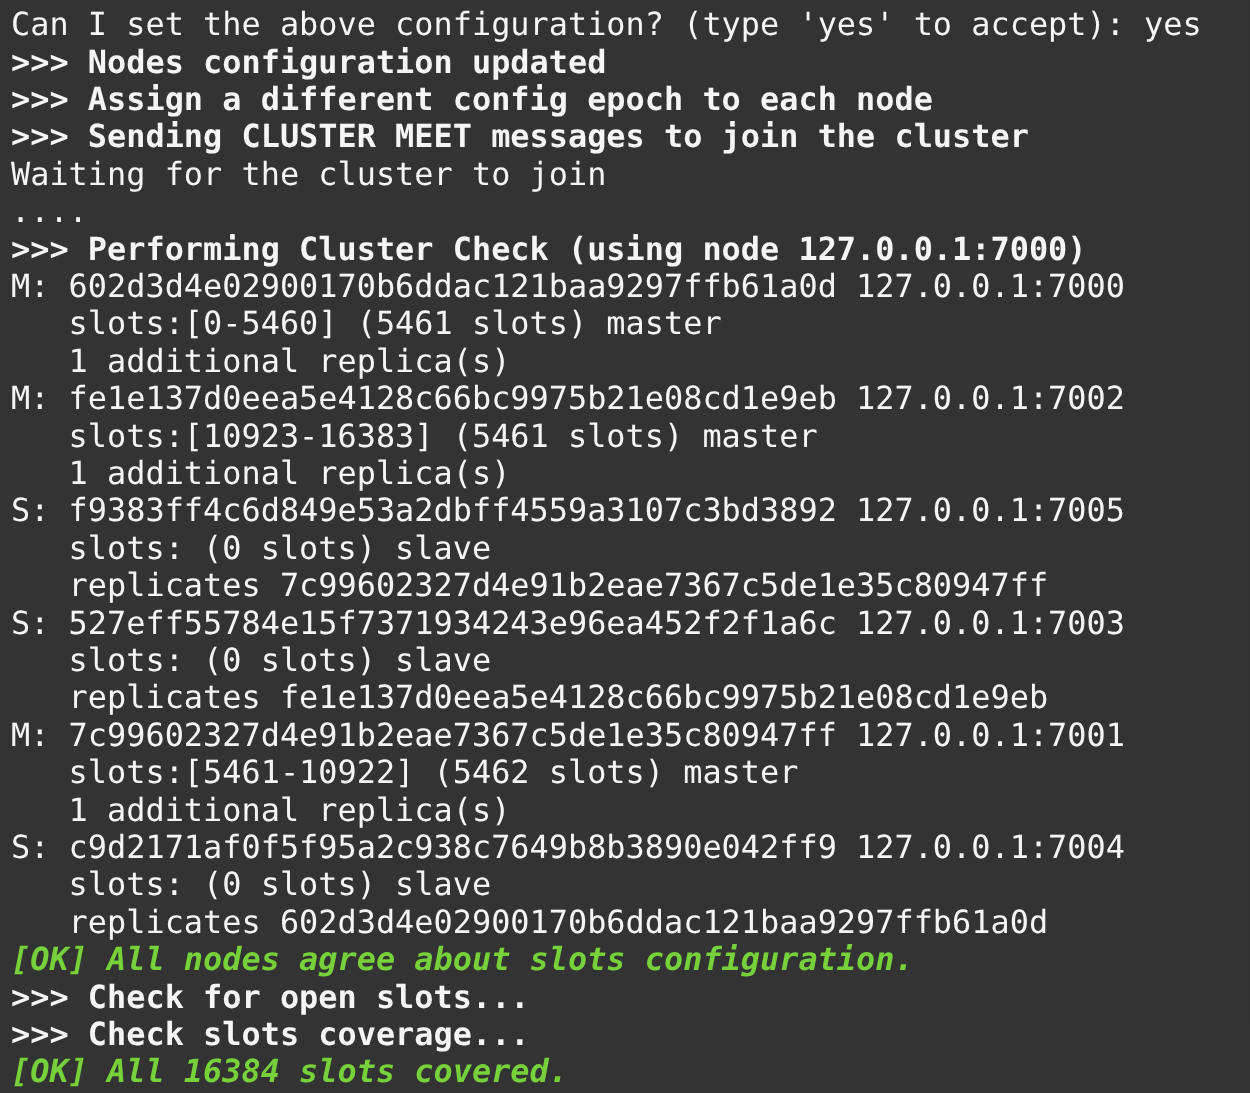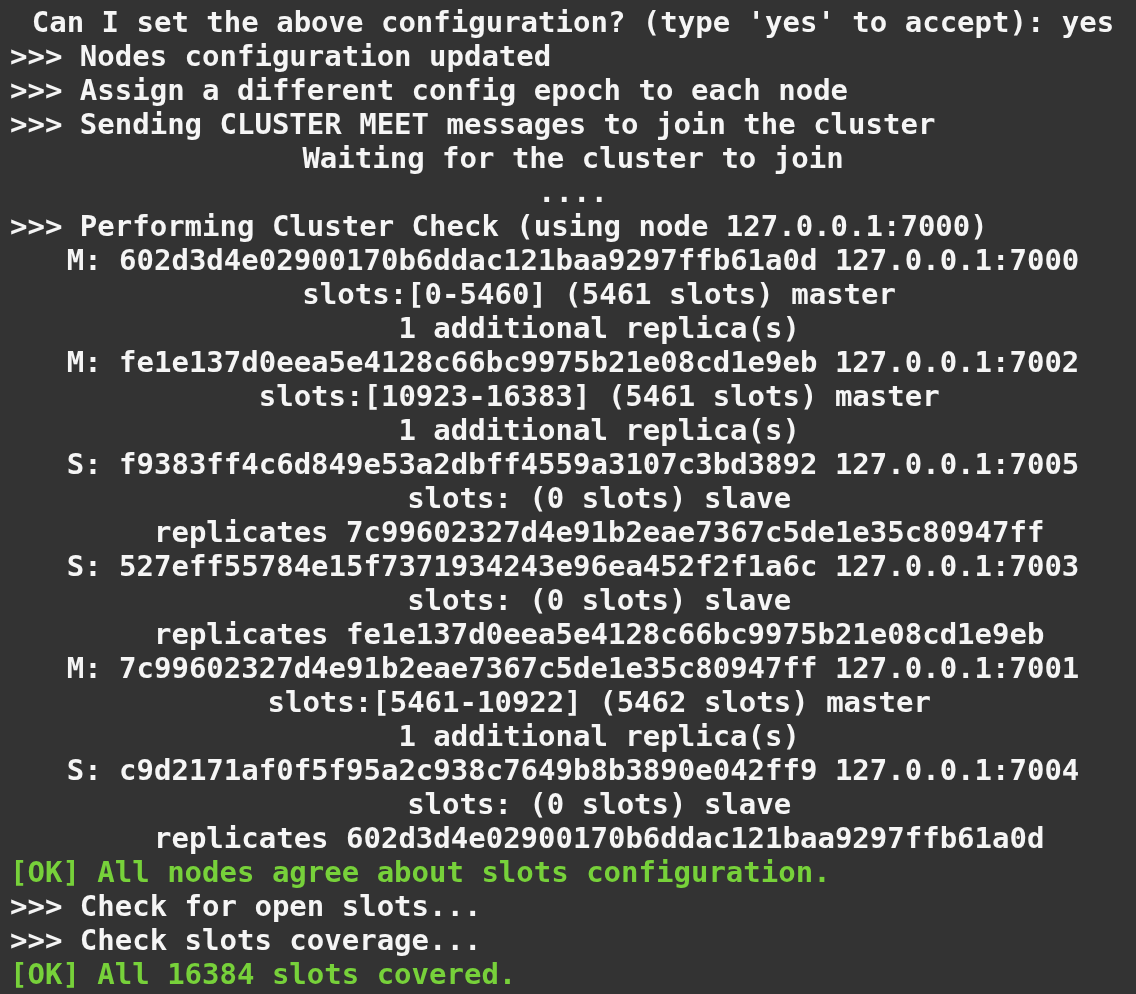--- a/index.html
+++ b/index.html
@@ -31,20 +31,20 @@
   .tline {
     display: block;
     height: 34px;
     line-height: 34px;
     white-space: pre;
     padding-left: 10px;
     font-size: 29px;
     font-family: "DejaVu Sans Mono", "Liberation Mono", monospace;
   }
   .w-bold   { font-weight: bold; }
-  .w-normal { font-weight: bold; text-align: center; }
+  .w-normal { font-weight: normal; }
   .c-white  { color: #f5f5f5; }
-  .c-green  { color: #77d13a; }
+  .c-green  { color: #77d13a; font-style: italic; }
 </style>
 </head>
 <body>
 
 <div id="terminal" style="background: rgb(51, 51, 51); color: rgb(245, 245, 245);"><span class="tline c-white w-normal">Can I set the above configuration? (type 'yes' to accept): yes</span><span class="tline c-white w-bold">&gt;&gt;&gt; Nodes configuration updated</span><span class="tline c-white w-bold">&gt;&gt;&gt; Assign a different config epoch to each node</span><span class="tline c-white w-bold">&gt;&gt;&gt; Sending CLUSTER MEET messages to join the cluster</span><span class="tline c-white w-normal">Waiting for the cluster to join</span><span class="tline c-white w-normal">....</span><span class="tline c-white w-bold">&gt;&gt;&gt; Performing Cluster Check (using node 127.0.0.1:7000)</span><span class="tline c-white w-normal">M: 602d3d4e02900170b6ddac121baa9297ffb61a0d 127.0.0.1:7000</span><span class="tline c-white w-normal">   slots:[0-5460] (5461 slots) master</span><span class="tline c-white w-normal">   1 additional replica(s)</span><span class="tline c-white w-normal">M: fe1e137d0eea5e4128c66bc9975b21e08cd1e9eb 127.0.0.1:7002</span><span class="tline c-white w-normal">   slots:[10923-16383] (5461 slots) master</span><span class="tline c-white w-normal">   1 additional replica(s)</span><span class="tline c-white w-normal">S: f9383ff4c6d849e53a2dbff4559a3107c3bd3892 127.0.0.1:7005</span><span class="tline c-white w-normal">   slots: (0 slots) slave</span><span class="tline c-white w-normal">   replicates 7c99602327d4e91b2eae7367c5de1e35c80947ff</span><span class="tline c-white w-normal">S: 527eff55784e15f7371934243e96ea452f2f1a6c 127.0.0.1:7003</span><span class="tline c-white w-normal">   slots: (0 slots) slave</span><span class="tline c-white w-normal">   replicates fe1e137d0eea5e4128c66bc9975b21e08cd1e9eb</span><span class="tline c-white w-normal">M: 7c99602327d4e91b2eae7367c5de1e35c80947ff 127.0.0.1:7001</span><span class="tline c-white w-normal">   slots:[5461-10922] (5462 slots) master</span><span class="tline c-white w-normal">   1 additional replica(s)</span><span class="tline c-white w-normal">S: c9d2171af0f5f95a2c938c7649b8b3890e042ff9 127.0.0.1:7004</span><span class="tline c-white w-normal">   slots: (0 slots) slave</span><span class="tline c-white w-normal">   replicates 602d3d4e02900170b6ddac121baa9297ffb61a0d</span><span class="tline c-green w-bold" style="color: rgb(119, 209, 58);">[OK] All nodes agree about slots configuration.</span><span class="tline c-white w-bold">&gt;&gt;&gt; Check for open slots...</span><span class="tline c-white w-bold">&gt;&gt;&gt; Check slots coverage...</span><span class="tline c-green w-bold" style="color: rgb(119, 209, 58);">[OK] All 16384 slots covered.</span></div>
 
 </body></html>

